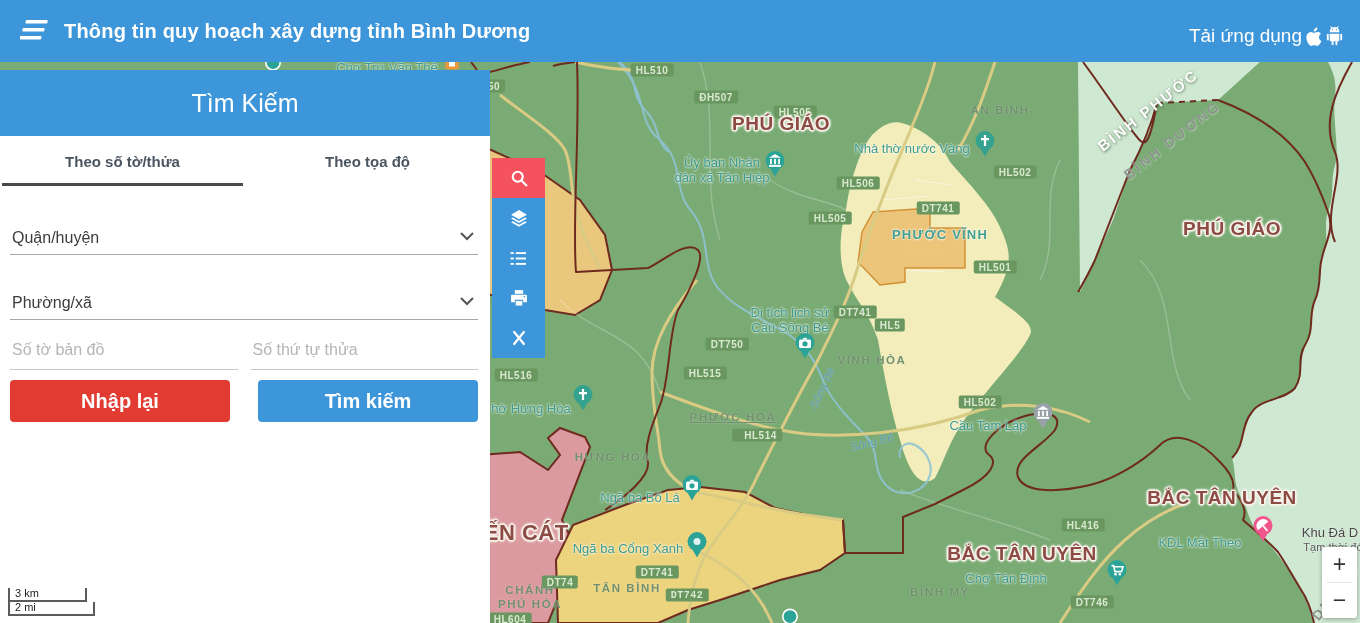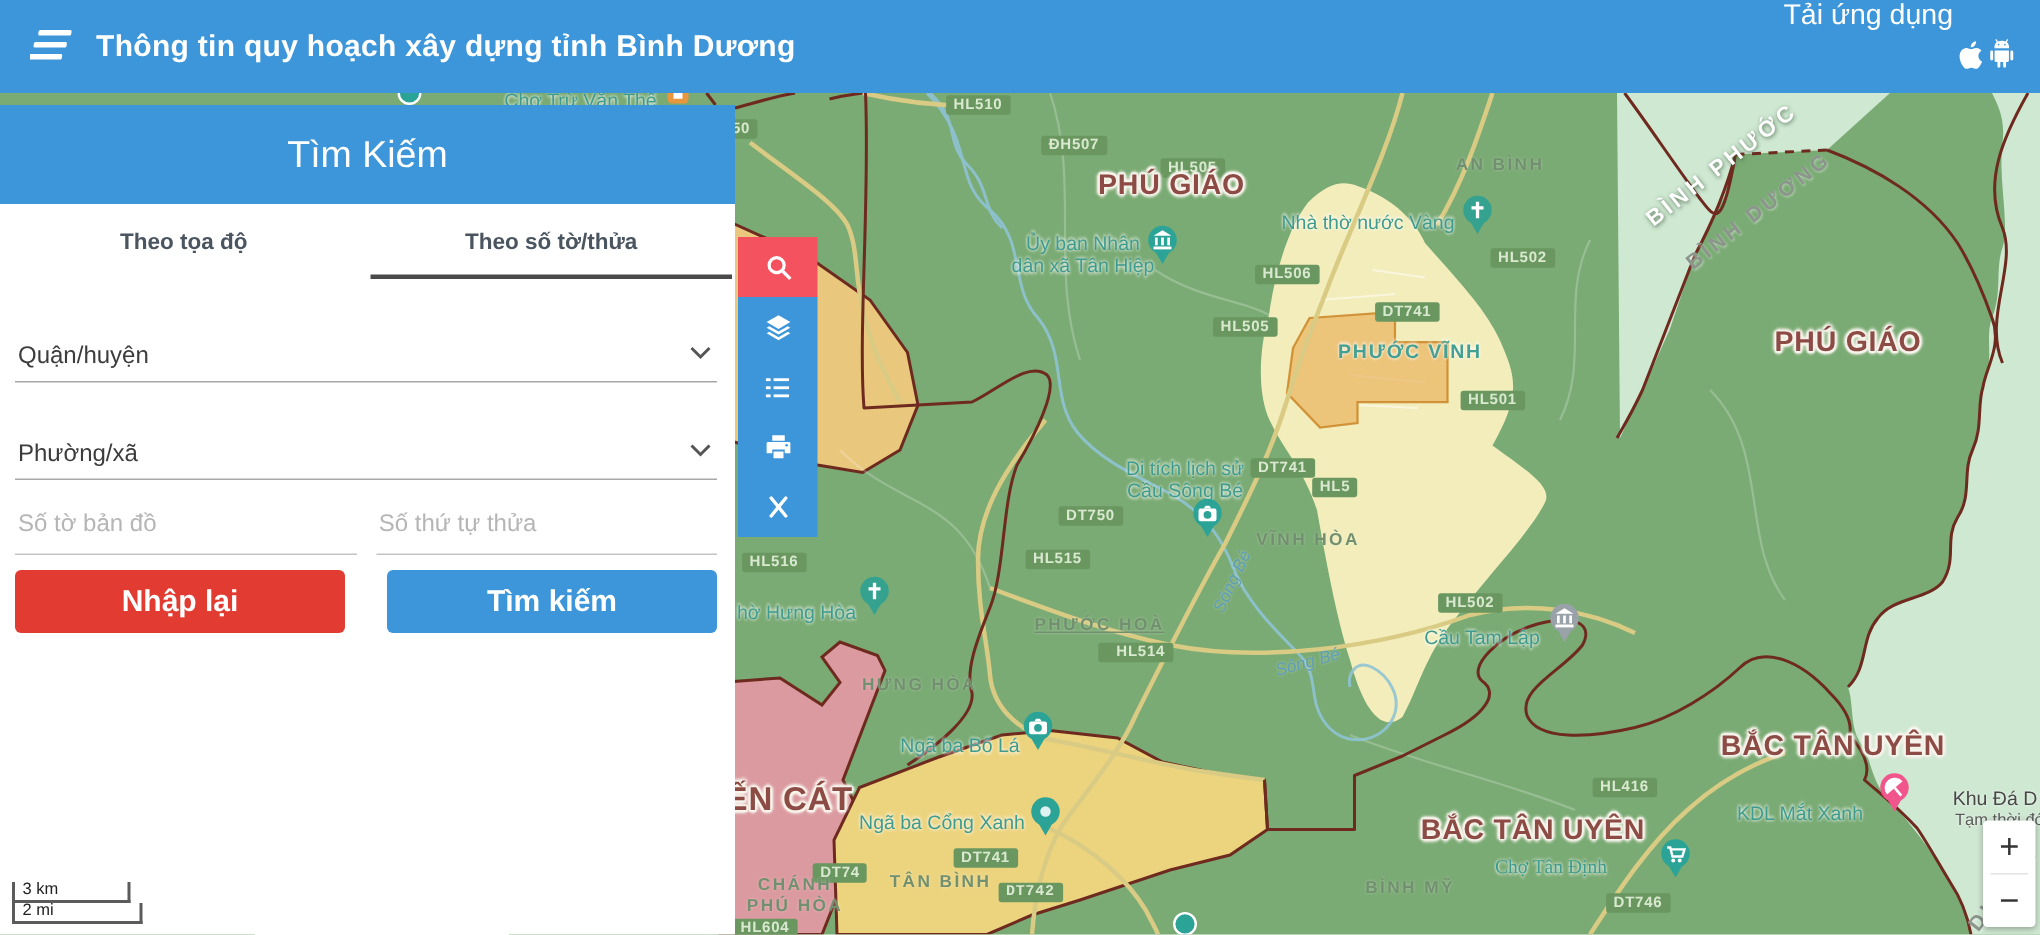--- a/index.html
+++ b/index.html
@@ -4,21 +4,21 @@
 <style>
   html,body{margin:0;padding:0;width:1360px;height:623px;overflow:hidden;
     font-family:"Liberation Sans","DejaVu Sans",sans-serif;background:#fff;}
   .stage{position:relative;width:1360px;height:623px;overflow:hidden;}
 
   
   .header{position:absolute;left:0;top:0;width:100%;height:62px;background:#3d96d9;z-index:50;
     display:flex;align-items:center;}
   .burger{width:30px;height:24px;margin-left:20px;cursor:pointer;}
   .htitle{color:#fff;font-size:20px;font-weight:bold;margin-left:14px;letter-spacing:.2px;}
-  .hright{position:absolute;right:14px;top:0;height:72px;display:flex;}
+  .hright{position:absolute;right:14px;top:0;height:72px;display:flex;align-items:center;}
   .hdl{color:#fff;font-size:19px;}
   .hicon{display:flex;align-items:center;cursor:pointer;}
 
   
   .map{position:absolute;left:0;top:0;width:1360px;height:623px;background:#7aab74;z-index:1;}
   .mapsvg{position:absolute;left:0;top:0;}
 
   
   .ovl{position:absolute;left:0;top:0;width:1360px;height:623px;z-index:2;pointer-events:none;}
   .lbl{position:absolute;white-space:nowrap;transform:translate(-50%,-50%);}
@@ -199,22 +199,22 @@
         <div class="lbl poi " style="left: 387px; top: 67px; transform: translate(-50%, -50%);">Chợ Trừ Văn Thế</div>
         <div class="lbl poi " style="left: 722px; top: 162px; transform: translate(-50%, -50%);">Ủy ban Nhân</div>
         <div class="lbl poi " style="left: 722px; top: 177px; transform: translate(-50%, -50%);">dân xã Tân Hiệp</div>
         <div class="lbl poi " style="left: 912px; top: 148px; transform: translate(-50%, -50%);">Nhà thờ nước Vàng</div>
         <div class="lbl poi " style="left: 790px; top: 312px; transform: translate(-50%, -50%);">Di tích lịch sử</div>
         <div class="lbl poi " style="left: 790px; top: 327px; transform: translate(-50%, -50%);">Cầu Sông Bé</div>
         <div class="lbl poi " style="left: 531px; top: 408px; transform: translate(-50%, -50%);">hờ Hưng Hòa</div>
         <div class="lbl poi " style="left: 640px; top: 497px; transform: translate(-50%, -50%);">Ngã ba Bố Lá</div>
         <div class="lbl poi " style="left: 628px; top: 548px; transform: translate(-50%, -50%);">Ngã ba Cổng Xanh</div>
         <div class="lbl poi " style="left: 988px; top: 425px; transform: translate(-50%, -50%);">Cầu Tam Lập</div>
-        <div class="lbl poi " style="left: 1034px; top: 578px; transform: translate(-50%, -50%); font-family: Liberation Serif, serif;">Chợ Tân Định</div>
-        <div class="lbl poi " style="left: 1200px; top: 542px; transform: translate(-50%, -50%);">KDL Mắt Xanh</div>
+        <div class="lbl poi " style="left: 1006px; top: 578px; transform: translate(-50%, -50%);">Chợ Tân Định</div>
+        <div class="lbl poi " style="left: 1200px; top: 542px; transform: translate(-50%, -50%);">KDL Mắt Theo</div>
         <div class="lbl poi town" style="left: 940px; top: 234px; transform: translate(-50%, -50%);">PHƯỚC VĨNH</div>
         <div class="lbl dark" style="left: 1330px; top: 532px; transform: translate(-50%, -50%);">Khu Đá D</div>
         <div class="lbl dark2" style="left: 1336px; top: 547px; transform: translate(-50%, -50%);">Tạm thời đón</div>
         <div class="marker" style="left: 273px; top: 66px;"><svg width="17" height="17" viewBox="0 0 17 17">
             <circle cx="8.5" cy="8.5" r="7.2" fill="#2ba397" stroke="#fff" stroke-width="1.6"></circle>
           </svg></div>
         <div class="marker" style="left: 452px; top: 66px;"><svg width="16" height="16" viewBox="0 0 16 16">
             <rect x="1" y="1" width="14" height="14" rx="3" fill="#e8973f"></rect>
             <path d="M5 6.2h6v5.6H5z" fill="#fff"></path>
             <path d="M6.3 6.2V5a1.7 1.7 0 0 1 3.4 0v1.2" stroke="#fff" fill="none"></path>
@@ -317,26 +317,26 @@
       <svg width="23" height="23" viewBox="0 0 24 24" fill="#fff">
         <path d="M7 9h10v7a1 1 0 0 1-1 1h-1v3a1 1 0 0 1-2 0v-3h-2v3a1 1 0 0 1-2 0v-3H8a1 1 0 0 1-1-1V9zM5 9a1 1 0 0 1 1 1v5a1 1 0 0 1-2 0v-5a1 1 0 0 1 1-1zm14 0a1 1 0 0 1 1 1v5a1 1 0 0 1-2 0v-5a1 1 0 0 1 1-1zM15.5 3.1l1-1.5-.8-.5-1 1.6A5.6 5.6 0 0 0 12 2.2c-1 0-1.9.2-2.7.5l-1-1.6-.8.5 1 1.5A5 5 0 0 0 7 7.5h10a5 5 0 0 0-1.5-4.4zM9.8 5.5a.6.6 0 1 1 0-1.2.6.6 0 0 1 0 1.2zm4.4 0a.6.6 0 1 1 0-1.2.6.6 0 0 1 0 1.2z"></path>
       </svg>
     </span>
   </div>
 </div>
 
 <div class="panel">
   <div class="phead">Tìm Kiếm</div>
   <div class="tabs">
-    <div class="tab">
-      <span>Theo tọa độ</span>
-    </div>
     <div class="tab active">
       <span>Theo số tờ/thửa</span>
       <div class="tabline"></div>
+    </div>
+    <div class="tab">
+      <span>Theo tọa độ</span>
     </div>
   </div>
   <div class="field f1">
     <span class="flabel">Quận/huyện</span>
     <span class="chev">
       <svg width="14" height="9" viewBox="0 0 14 9" fill="none" stroke="#555" stroke-width="2">
             <path d="M1 1l6 6 6-6"></path>
           </svg>
     </span>
   </div>

